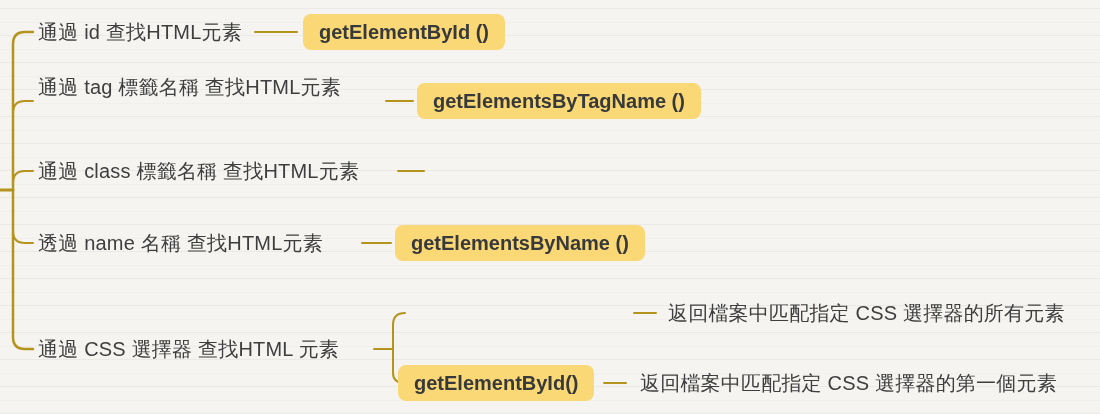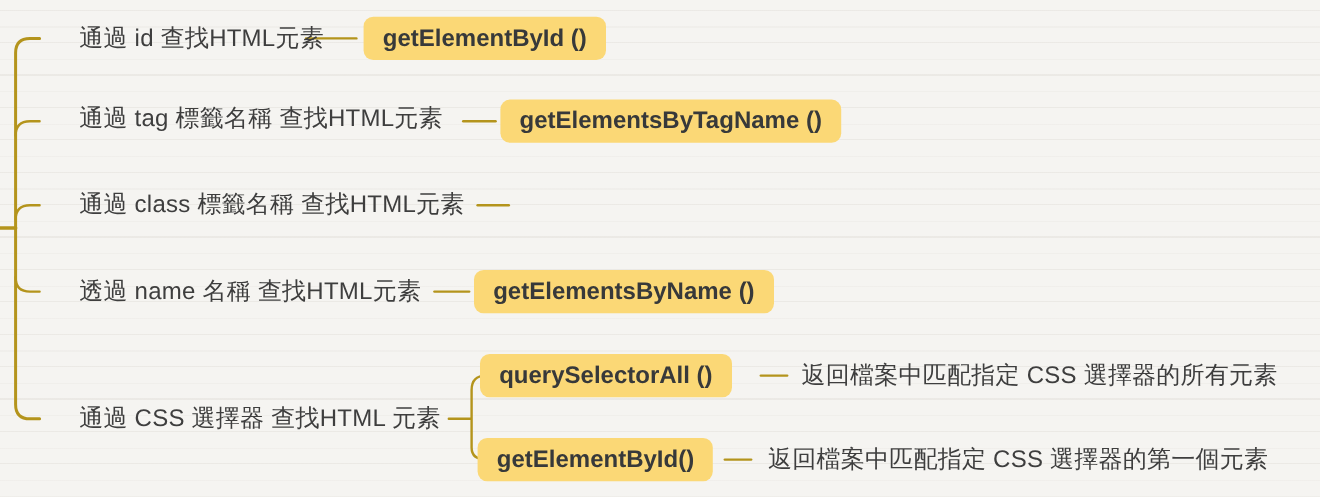--- a/index.html
+++ b/index.html
@@ -40,21 +40,20 @@
   }
   .topic-label {
     position: absolute;
     left: 38px;
     height: 28px;
     line-height: 28px;
     font-size: 20px;
     color: var(--text);
     white-space: nowrap;
     letter-spacing: 0.2px;
-    margin-left: 28px;
   }
   .method-box {
     position: absolute;
     height: 36px;
     display: flex;
     align-items: center;
     padding: 4px 16px;
     border-radius: 8px;
     background: var(--highlight);
     color: var(--method-text);
@@ -92,27 +91,26 @@
     <path stroke-width="2" d="M 398,171 H 424"></path>
     <path stroke-width="2" d="M 362,243 H 391"></path>
 
     <path stroke-width="2" d="M 374,349 H 393 M 393,349 V 325 Q 393,313 405,313 M 393,349 V 373 Q 393,383 405,383"></path>
 
     <path stroke-width="2" d="M 634,313 H 656"></path>
     <path stroke-width="2" d="M 604,383 H 626"></path>
   </svg>
 
   <div class="topic-label" style="top:18px">通過 id 查找HTML元素</div>
-  <div class="topic-label" style="top:85px">通過 tag 標籤名稱 查找HTML元素</div>
+  <div class="topic-label" style="top:73px">通過 tag 標籤名稱 查找HTML元素</div>
   <div class="topic-label" style="top:157px">通過 class 標籤名稱 查找HTML元素</div>
   <div class="topic-label" style="top:335px">通過 CSS 選擇器 查找HTML 元素</div>
   <div class="topic-label" style="top:229px">透過 name 名稱 查找HTML元素</div>
 
   <div class="method-box" style="left:303px; top:14px">getElementById ()</div>
   <div class="method-box" style="left:417px; top:83px">getElementsByTagName ()</div>
   <div class="method-box" style="left:395px; top:225px">getElementsByName ()</div>
-  <div class="method-box" style="left:400px; top:295px">querySelectorAll ()</div>
   <div class="method-box" style="left:398px; top:365px">getElementById()</div>
 
   <div class="desc-label" style="left:640px; top:369px">返回檔案中匹配指定 CSS 選擇器的第一個元素</div>
   <div class="desc-label" style="left:668px; top:299px">返回檔案中匹配指定 CSS 選擇器的所有元素</div>
 
 </div>
 
 </body></html>

